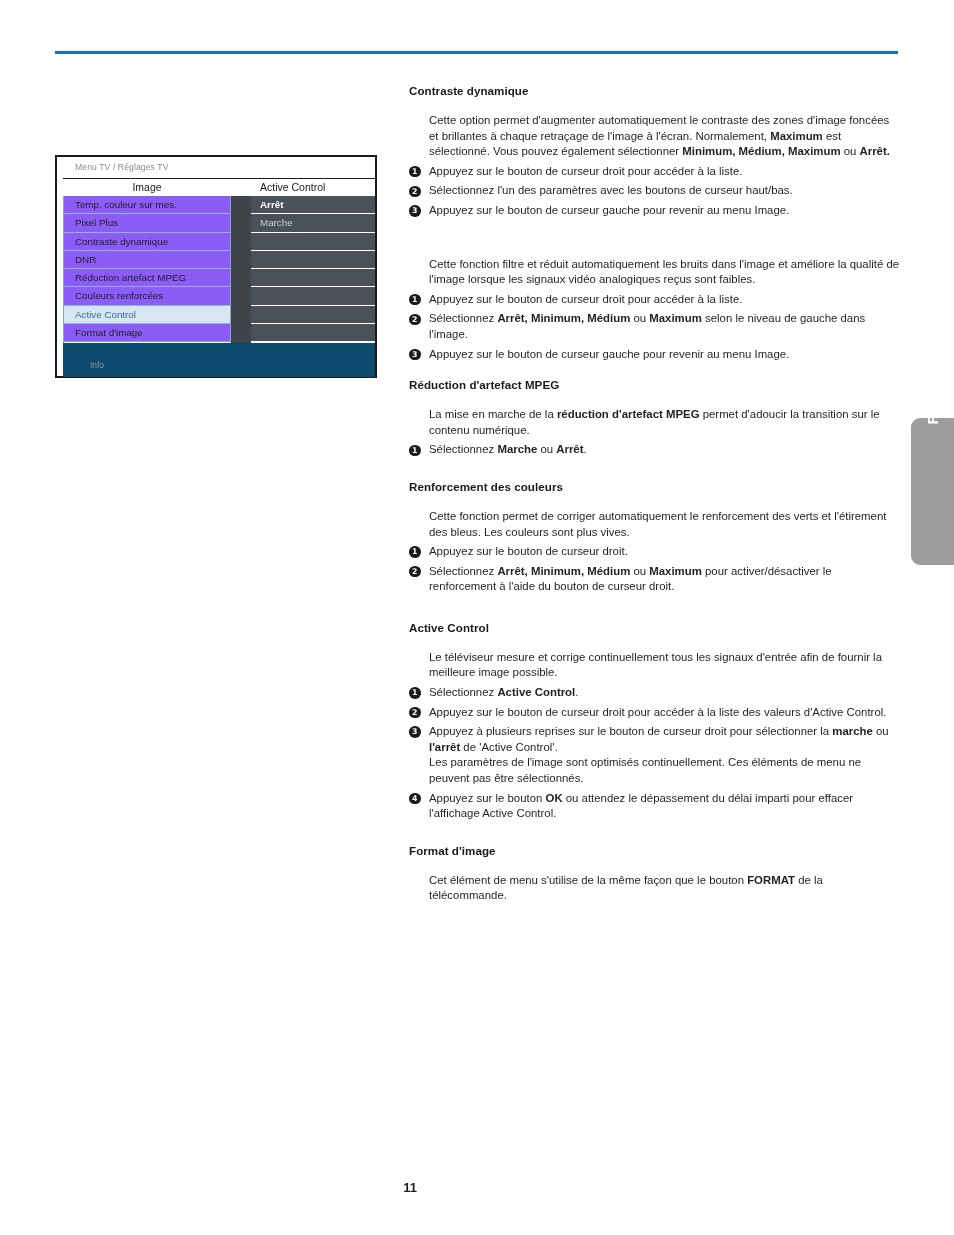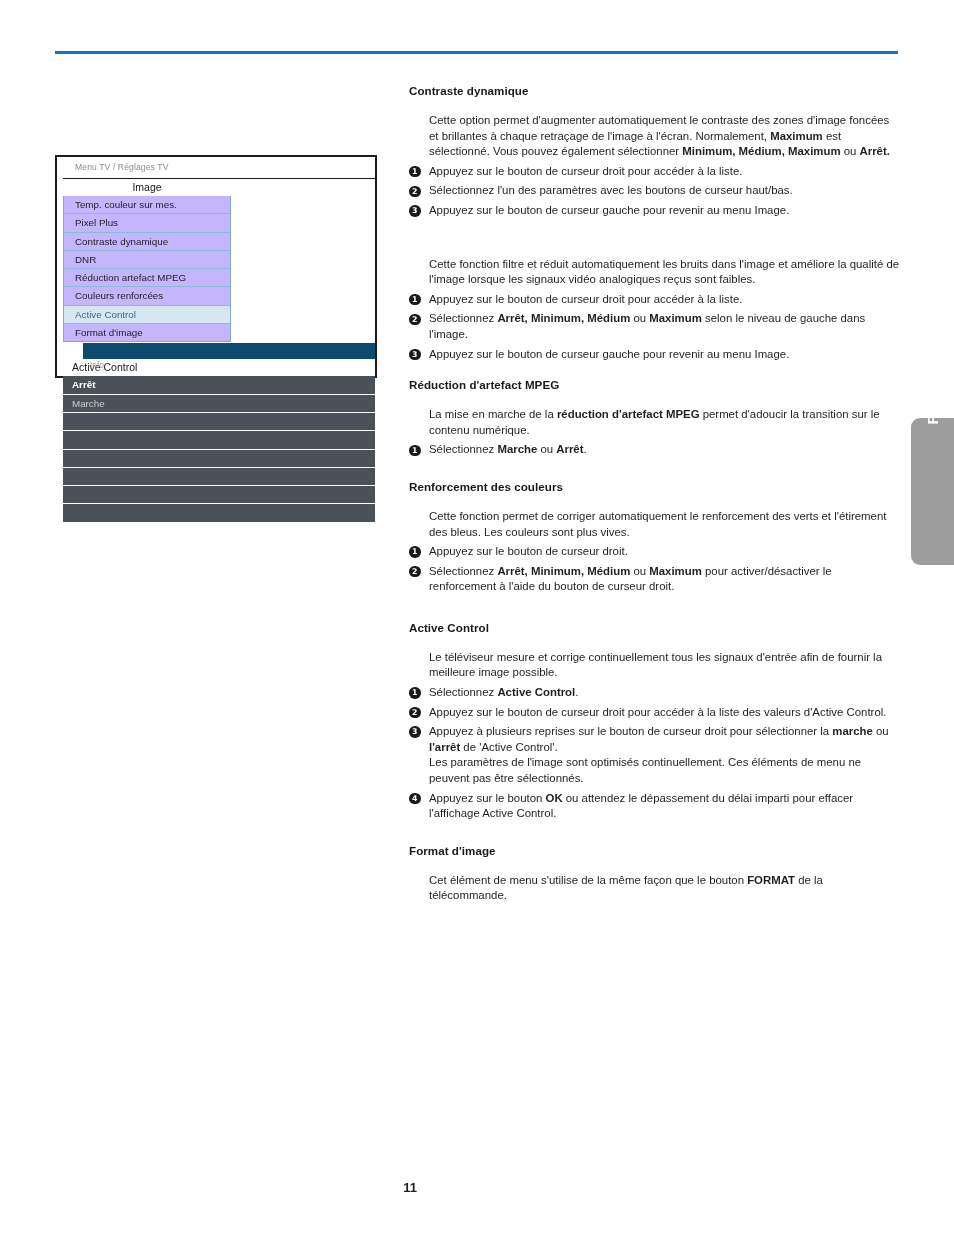--- a/index.html
+++ b/index.html
@@ -45,21 +45,20 @@
     padding-left: 12px;
     color: #8d8d8d;
     font-size: 8.6px;
     background: #ffffff;
     border-bottom: 1.5px solid #1a1a1a;
     letter-spacing: .1px;
   }
   #tv-menu-columns {
     display: flex;
     height: 164px;
-    flex-direction: column;
   }
   .tv-col-left {
     width: 168px;
     display: flex;
     flex-direction: column;
   }
   .tv-col-gap {
     width: 20px;
     background: #ffffff;
     display: flex;
@@ -84,21 +83,21 @@
 
   .tv-left-list {
     flex: 1;
     border-left: 1.4px solid #7fa9cb;
     border-right: 1.4px solid #7fa9cb;
     box-sizing: border-box;
   }
   .tv-left-item {
     height: 18.3px;
     line-height: 18.3px;
-    background: #c4b5fd;
+    background: #8b5cf6;
     color: #1f1f22;
     padding-left: 11px;
     font-size: 9.8px;
     border-bottom: 1.2px solid #8fb7d6;
     box-sizing: border-box;
   }
   .tv-left-item:last-child { border-bottom: 1.2px solid #7fa9cb; }
   .tv-left-item.selected {
     background: #d6e7f2;
     color: #3b6a91;

